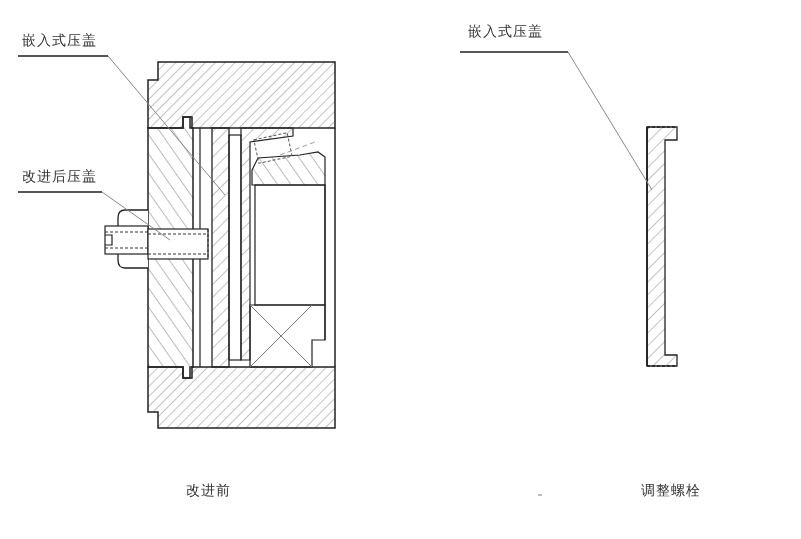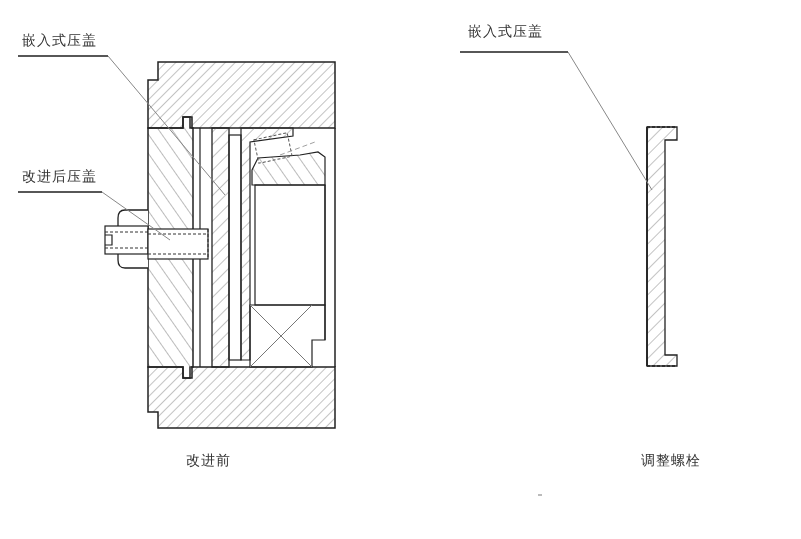--- a/index.html
+++ b/index.html
@@ -1,19 +1,19 @@
 <!DOCTYPE html>
 <html><head>
 <meta charset="utf-8">
 <style>
   html,body{margin:0;padding:0;background:#fff;}
   body{width:801px;height:539px;position:relative;overflow:hidden;font-family:"DejaVu Serif",serif;}
   svg{position:absolute;left:0;top:0;}
   .lbl{position:absolute;font-size:14px;color:#333;letter-spacing:1px;white-space:nowrap;}
-  .cap{position:absolute;font-size:14px;color:#333;letter-spacing:1px;white-space:nowrap;}
+  .cap{position:absolute;font-size:14px;color:#333;letter-spacing:1px;white-space:nowrap;margin-top:30px;}
 </style>
 </head>
 <body>
 
 <svg width="801" height="539" viewBox="0 0 801 539">
   <defs>
     <pattern id="h45" patternUnits="userSpaceOnUse" width="7" height="7" patternTransform="rotate(45)">
       <line x1="0" y1="0" x2="0" y2="7" stroke="#888" stroke-width="1"></line>
     </pattern>
     <pattern id="h45w" patternUnits="userSpaceOnUse" width="11" height="11" patternTransform="rotate(-35)">

